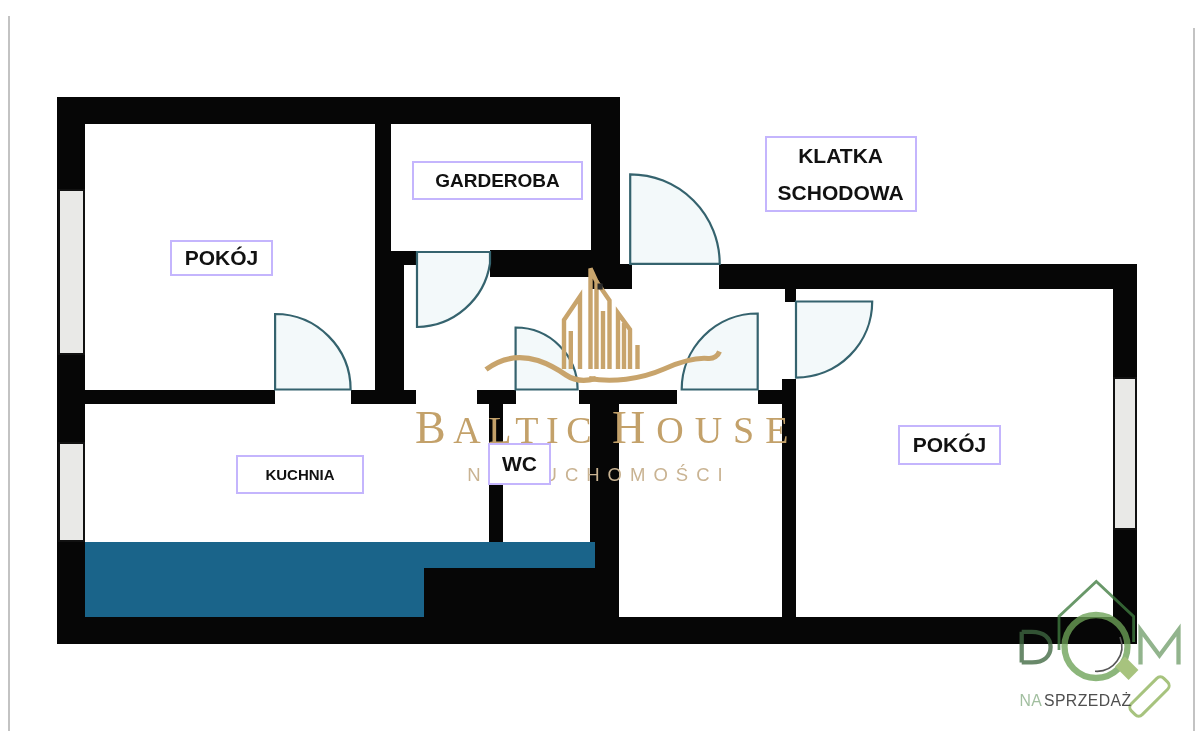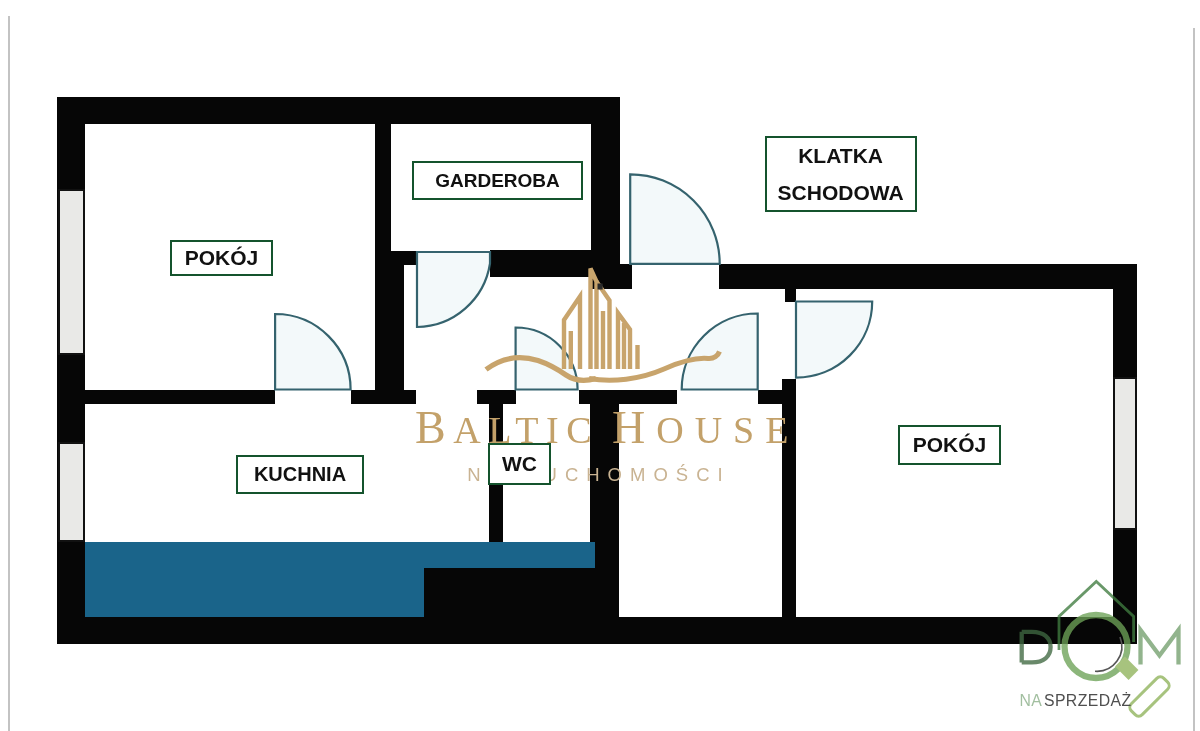--- a/index.html
+++ b/index.html
@@ -1,20 +1,20 @@
 <!DOCTYPE html>
 <html><head>
 <meta charset="utf-8">
 <style>
   html,body{margin:0;padding:0;background:#ffffff;}
   #page{position:relative;width:1200px;height:731px;background:#ffffff;overflow:hidden;
         font-family:"Liberation Sans", sans-serif;}
   .wall{position:absolute;background:#060606;}
   .win{position:absolute;background:#e9e9e7;border:2px solid #111;box-sizing:border-box;}
-  .label{position:absolute;background:#fff;border:2px solid #14532d;box-sizing:border-box;
+  .label{position:absolute;background:#fff;border:2px solid #c4b5fd;box-sizing:border-box;
          display:flex;align-items:center;justify-content:center;
          font-weight:bold;color:#111;text-align:center;}
   .blue{position:absolute;background:#1a648a;}
   .pline{position:absolute;background:#c3c3c3;}
   svg{position:absolute;left:0;top:0;}
 </style>
 </head>
 <body>
 <div id="page">
 
@@ -136,20 +136,20 @@
     <text x="1019.5" y="705.5" font-family="Liberation Sans, sans-serif" font-size="15.8" letter-spacing="0.4" fill="#a2bfa0">NA</text>
     <text x="1044" y="705.5" font-family="Liberation Sans, sans-serif" font-size="15.8" letter-spacing="0.4" fill="#4f4f4f">SPRZEDAŻ</text>
   </svg>
 
   <div class="label" style="left:170px;top:239.5px;width:103px;height:36px;font-size:21px;">POKÓJ</div>
 
   <div class="label" style="left:412px;top:161px;width:171px;height:39px;font-size:19px;">GARDEROBA</div>
 
   <div class="label" style="left:764.6px;top:135.5px;width:152px;height:76px;font-size:21px;line-height:37px;">KLATKA<br>SCHODOWA</div>
 
-  <div class="label" style="left:236px;top:454.5px;width:128px;height:39.5px;font-size:20px;">KUCHNIA</div>
+  <div class="label" style="left:236px;top:454.5px;width:128px;height:39.5px;font-size:15px;">KUCHNIA</div>
 
   <div class="label" style="left:488px;top:442.5px;width:63px;height:42.5px;font-size:21px;">WC</div>
 
 
   <div class="label" style="left:898px;top:425px;width:103px;height:40px;font-size:21px;">POKÓJ</div>
 
 </div>
 
 </body></html>

